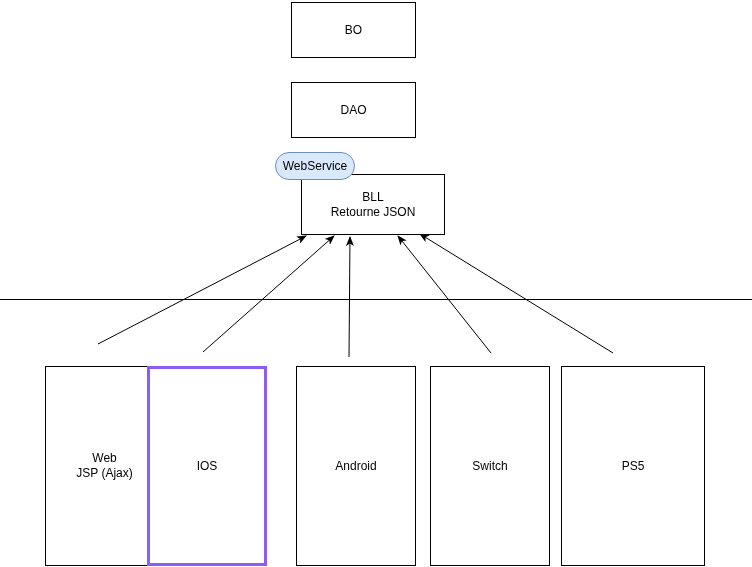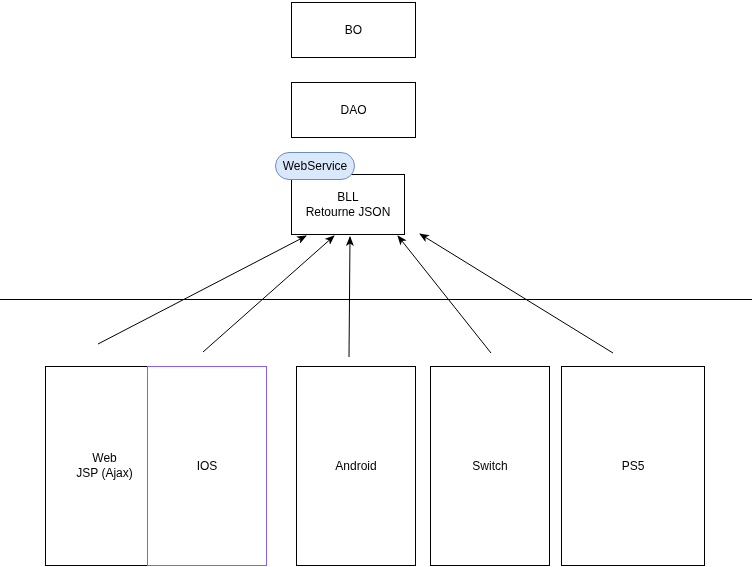--- a/index.html
+++ b/index.html
@@ -30,21 +30,21 @@
     text-align: center;
   }
   .node-label {
     font-size: 12px;
     line-height: 15px;
     color: #000000;
     white-space: pre-line;
     font-family: "Liberation Sans", sans-serif;
   }
   .node.gray-border {
-    border: 1px solid #8b5cf6;
+    border: 3px solid #8b5cf6;
   }
   .badge {
     position: absolute;
     box-sizing: border-box;
     background: #dae8fc;
     border: 1px solid #6c8ebf;
     border-radius: 14px;
     display: flex;
     align-items: center;
     justify-content: center;
@@ -92,21 +92,21 @@
   </svg>
 
   <div class="node" style="left:291px; top:2px; width:125px; height:56px;">
     <span class="node-label">BO</span>
   </div>
 
   <div class="node" style="left:291px; top:82px; width:125px; height:56px;text-align:right;">
     <span class="node-label">DAO</span>
   </div>
 
-  <div class="node" style="left:291px; top:174px; width:114px; height:61px;">
+  <div class="node" style="left:301px; top:174px; width:144px; height:61px;">
     <span class="node-label">BLL
 Retourne JSON</span>
   </div>
 
   <div class="badge" style="left:275px; top:152px; width:80px; height:28px;">
     <span class="badge-label">WebService</span>
   </div>
 
   <div class="divider" style="top:299px;"></div>
 

